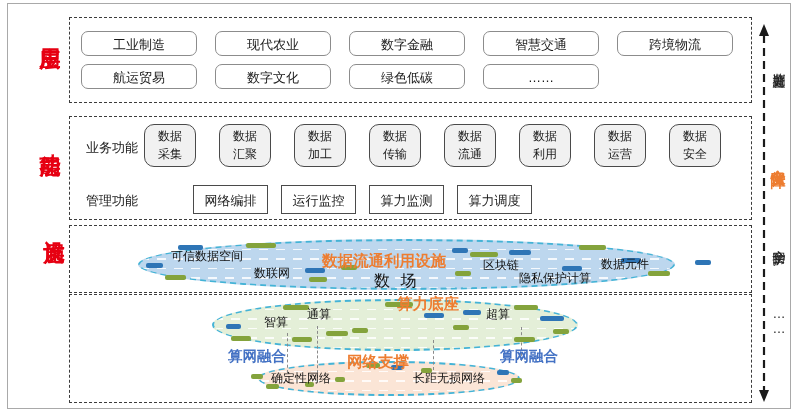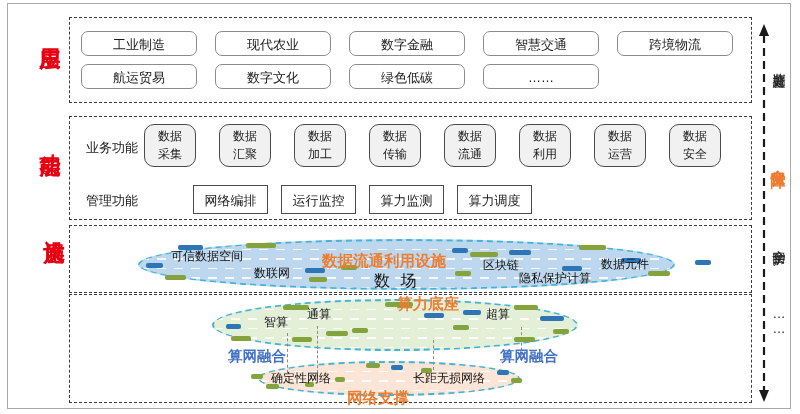--- a/index.html
+++ b/index.html
@@ -63,21 +63,21 @@
   .t-privacy{left:519px; top:270px;}
   .t-element{left:601px; top:256px;}
   .t-ai{left:264px; top:314px;}
   .t-general{left:307px; top:306px;}
   .t-compute-title{left:355px; top:294px;margin-left:42px;}
   .t-super{left:486px; top:306px;}
   .t-fusion{position:absolute; font-size:14.5px; font-weight:bold; color:#4472c4; z-index:5; white-space:nowrap;}
   .t-fusion-left{left:228px; top:347px;}
   .t-fusion-right{left:500px; top:347px;}
   .t-deterministic{left:271px; top:370px;font-family:Liberation Mono, monospace;}
-  .t-network-title{left:347px; top:352px;margin-top:36px;}
+  .t-network-title{left:347px; top:352px;}
   .t-lossless{left:413px; top:370px;}
   
   .bar{position:absolute; height:5px; border-radius:2px; z-index:4;}
   .bar-blue{background:#2e75b6;}
   .bar-green{background:#84a33c;}
   
   .connector{position:absolute; width:0; border-left:1px dashed #8a8a8a; z-index:3;}
   .cn1{left:287px; top:333px; height:40px;}
   .cn2{left:317px; top:326px; height:52px;}
   .cn3{left:433px; top:340px; height:30px;}

